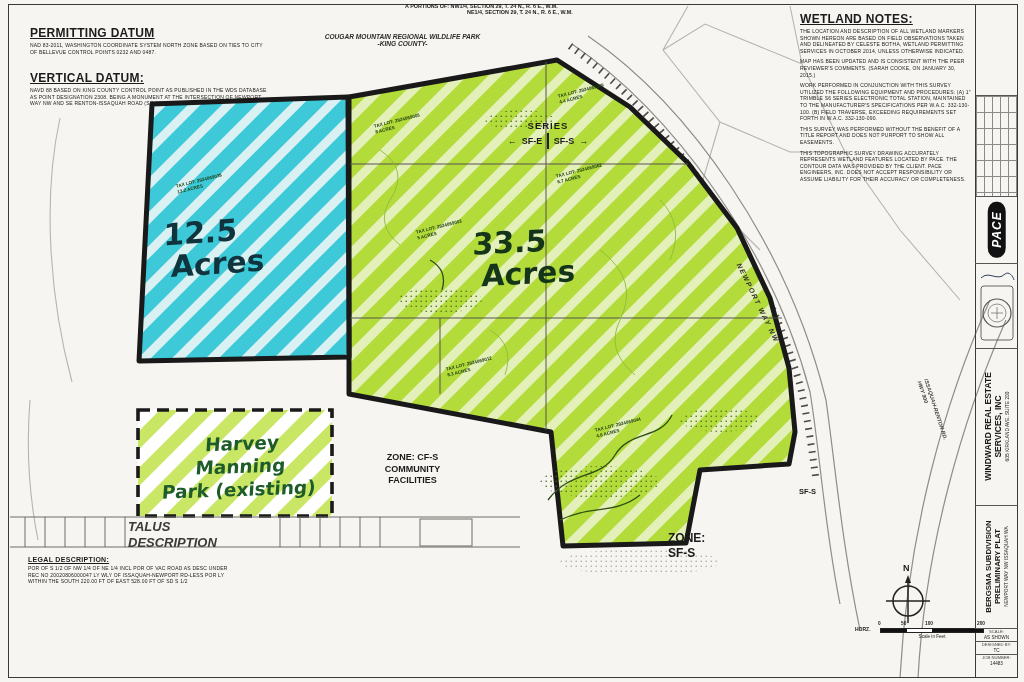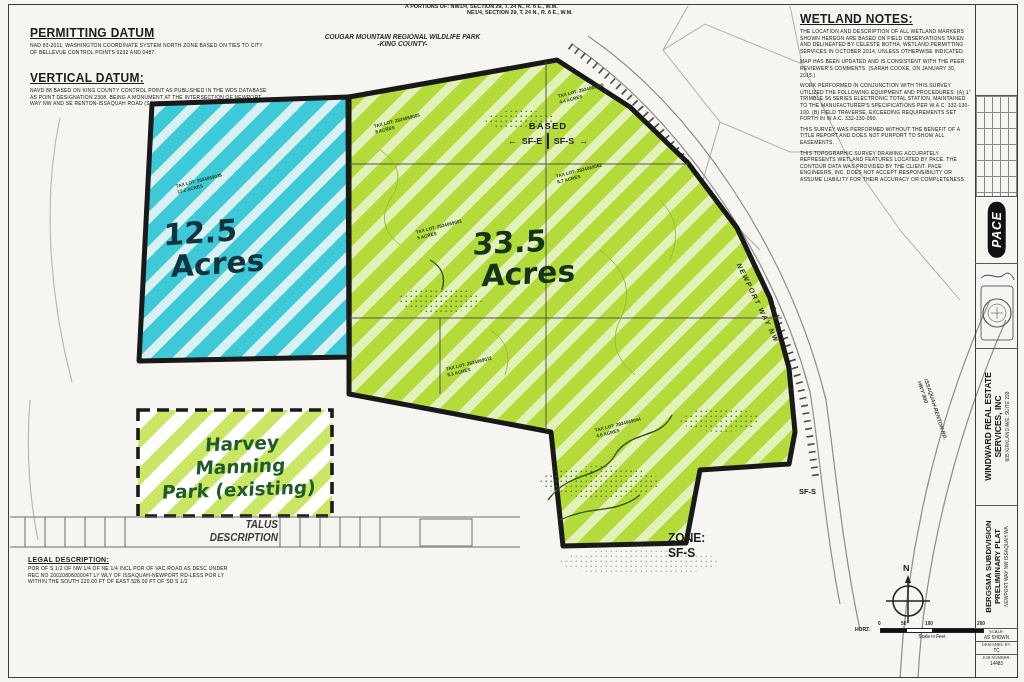--- a/index.html
+++ b/index.html
@@ -157,21 +157,21 @@
       <p>THE LOCATION AND DESCRIPTION OF ALL WETLAND MARKERS SHOWN HEREON ARE BASED ON FIELD OBSERVATIONS TAKEN AND DELINEATED BY CELESTE BOTHA, WETLAND PERMITTING SERVICES IN OCTOBER 2014, UNLESS OTHERWISE INDICATED.</p>
       <p>MAP HAS BEEN UPDATED AND IS CONSISTENT WITH THE PEER REVIEWER'S COMMENTS. (SARAH COOKE, ON JANUARY 30, 2015.)</p>
       <p>WORK PERFORMED IN CONJUNCTION WITH THIS SURVEY UTILIZED THE FOLLOWING EQUIPMENT AND PROCEDURES: (A) 1" TRIMBLE S6 SERIES ELECTRONIC TOTAL STATION, MAINTAINED TO THE MANUFACTURER'S SPECIFICATIONS PER W.A.C. 332-130-100.  (B) FIELD TRAVERSE, EXCEEDING REQUIREMENTS SET FORTH IN W.A.C. 332-130-090.</p>
       <p>THIS SURVEY WAS PERFORMED WITHOUT THE BENEFIT OF A TITLE REPORT AND DOES NOT PURPORT TO SHOW ALL EASEMENTS.</p>
       <p>THIS TOPOGRAPHIC SURVEY DRAWING ACCURATELY REPRESENTS WETLAND FEATURES LOCATED BY PACE.  THE CONTOUR DATA WAS PROVIDED BY THE CLIENT.  PACE ENGINEERS, INC. DOES NOT ACCEPT RESPONSIBILITY OR ASSUME LIABILITY FOR THEIR ACCURACY OR COMPLETENESS.</p>
     </div>
   </div>
 
 
   <div class="abs" style="left:468px;top:120px;width:160px;text-align:center;">
-    <div style="font-weight:700;font-size:9.5px;letter-spacing:1px;">BASED</div>
+    <div style="font-weight:700;font-size:9.5px;letter-spacing:1px;">SERIES</div>
     <div class="zonerow" style="justify-content:center;margin-top:2px;">
       <span>←</span>
       <span>SF-E</span>
       <span style="display:inline-block;width:1.5px;height:16px;background:#222;"></span>
       <span>SF-S</span>
       <span>→</span>
     </div>
   </div>
 
   <div class="abs hand" style="left:163px;top:216px;font-size:30px;color:#10343d;transform:rotate(-4deg) skewX(-5deg);line-height:1.05;">
@@ -180,21 +180,26 @@
   </div>
   <div class="abs hand" style="left:472px;top:226px;font-size:30px;color:#15351a;transform:rotate(-3deg) skewX(-5deg);line-height:1.05;">
     <div>33.5</div>
     <div style="margin-left:10px;">Acres</div>
   </div>
   <div class="abs hand" style="left:158px;top:432px;font-size:18.5px;color:#1e5c2a;transform:rotate(-2deg) skewX(-6deg);line-height:1.25;text-align:center;width:165px;">
     <div>Harvey Manning</div>
     <div>Park (existing)</div>
   </div>
 
-  <div class="abs" style="left:128px;top:519px;width:150px;text-align:right;font-weight:700;font-style:italic;font-size:10px;color:#3c3a36;line-height:1.25;">
+  <div class="abs" style="left:345px;top:452px;width:135px;text-align:center;font-weight:700;font-size:9px;line-height:1.3;">
+    <div>ZONE: CF-S</div>
+    <div>COMMUNITY</div>
+    <div>FACILITIES</div>
+  </div>
+  <div class="abs" style="left:128px;top:519px;width:150px;text-align:left;font-weight:700;font-style:italic;font-size:13px;color:#3c3a36;line-height:1.25;">
     <div>TALUS</div>
     <div>DESCRIPTION</div>
   </div>
   <div class="abs" style="left:668px;top:531px;font-weight:700;font-size:12px;line-height:1.25;">
     <div>ZONE:</div>
     <div>SF-S</div>
   </div>
   <div class="abs" style="left:799px;top:487px;font-weight:700;font-size:7.5px;">SF-S</div>
 
   <div class="abs" style="left:742px;top:262px;font-size:7px;font-weight:700;font-style:italic;color:#35332f;letter-spacing:1.5px;transform:rotate(64deg);transform-origin:left top;white-space:nowrap;">NEWPORT WAY NW</div>

